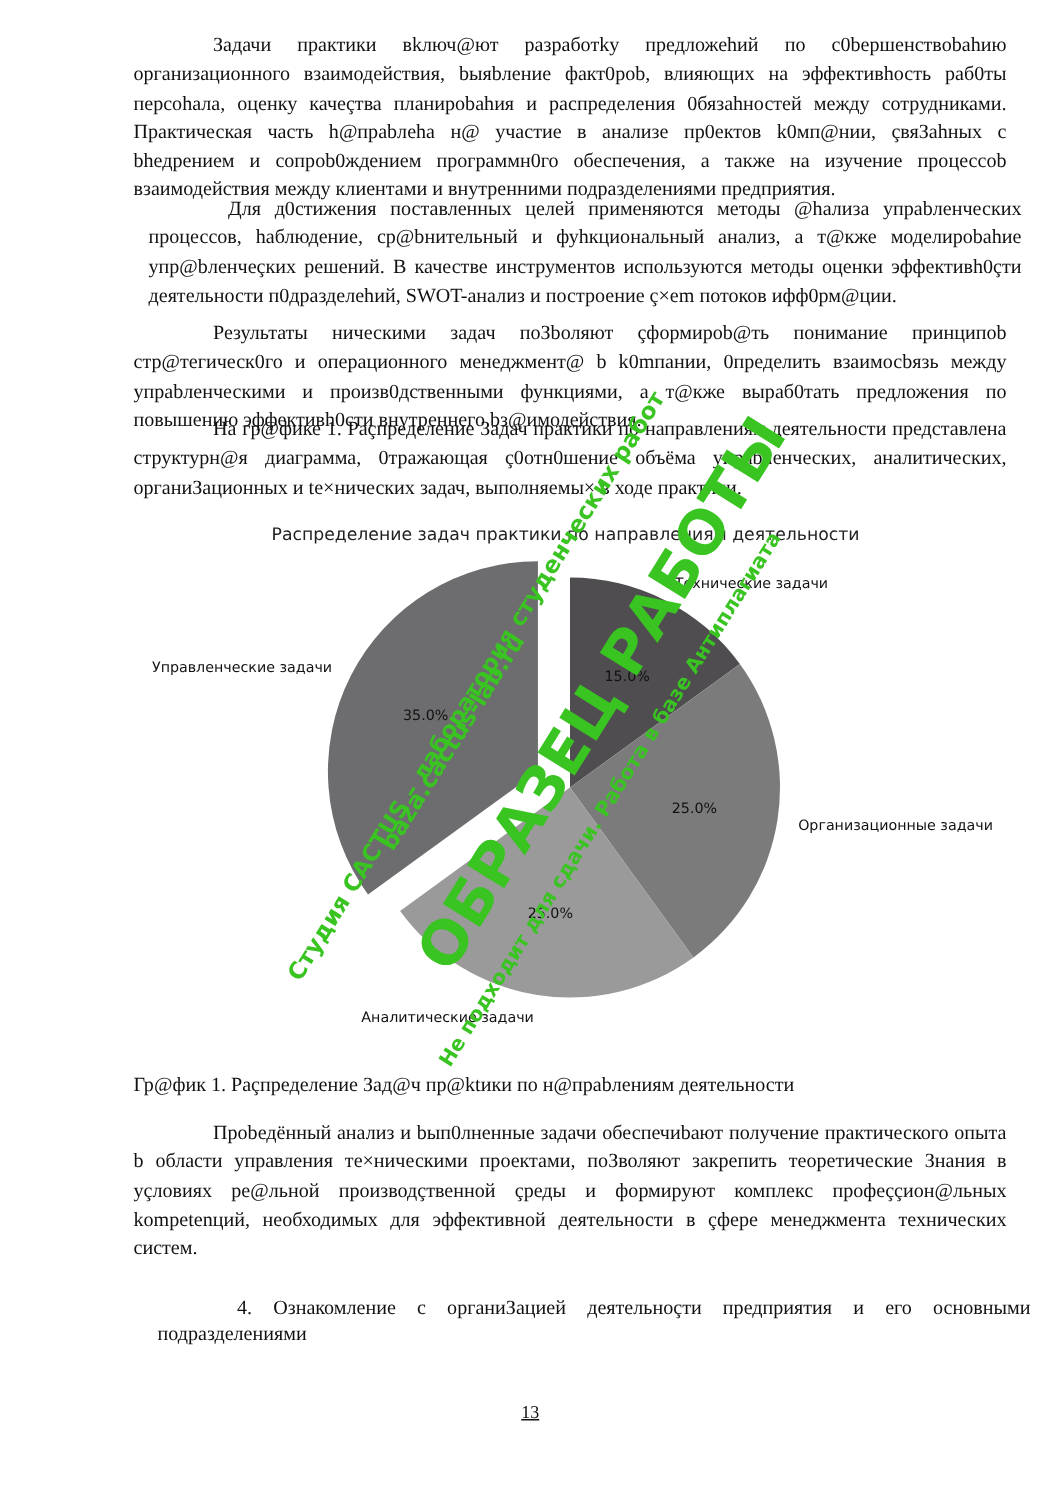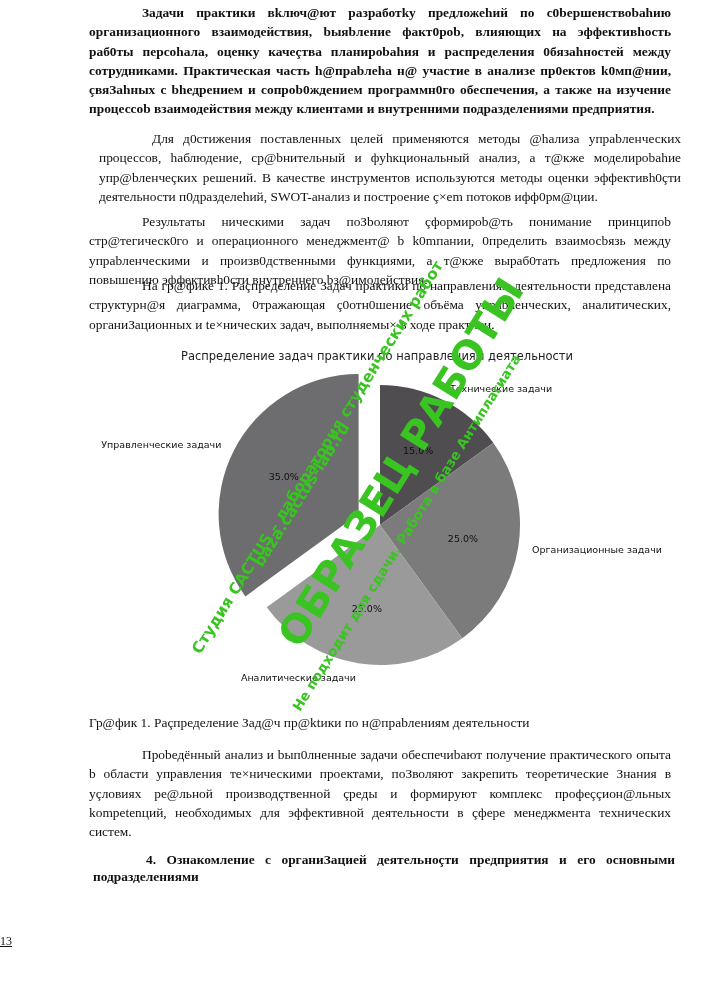--- a/index.html
+++ b/index.html
@@ -2,31 +2,31 @@
 <html><head>
 <meta charset="utf-8">
 <style>
   html, body { margin: 0; padding: 0; background: #ffffff; }
   body { width: 707px; height: 1000px; position: relative; overflow: hidden;
          font-family: "Liberation Serif", serif; color: #111; }
   .page { position: absolute; left: 0; top: 0; width: 707px; height: 1000px; }
   .para { position: absolute; left: 89px; width: 582px; font-size: 13.4px; line-height: 19.3px;
           text-align: justify; text-align-last: left; margin: 0; }
   .para .indent { display: inline-block; width: 53px; }
-  .para.top1 { top: 3px; font-weight: bold; }
+  .para.top1 { top: 20px; }
   .para.top2 { top: 129px; margin-left: 10px; }
   .para.top3 { top: 212px; }
   .para.top4 { top: 276px; }
   .caption { position: absolute; left: 89px; width: 582px; top: 713px; text-align: left;
              font-size: 13.4px; line-height: 19px; }
   .para.top5 { top: 745px; }
   .heading { position: absolute; left: 89px; width: 582px; top: 847px; font-size: 13.4px;
-             line-height: 17px; font-weight: bold; text-align: justify; text-align-last: left; margin: 4px; }
+             line-height: 17px; font-weight: normal; text-align: justify; text-align-last: left; margin: 16px; }
   .para.top6 { top: 880px; }
-  .page-num { position: absolute; left: 0; width: 707px; top: 934px; 
+  .page-num { position: absolute; left: 0; width: 707px; top: 934px; text-align: center;
               font-size: 12px; text-decoration: underline; }
   .chart { position: absolute; left: 90px; top: 340px; width: 600px; height: 375px; }
   .chart text { font-family: "DejaVu Sans", sans-serif; }
   .watermark { position: absolute; left: 0; top: 0; width: 707px; height: 1000px; pointer-events: none; }
   .watermark text { font-family: "DejaVu Sans", sans-serif; fill: #39c422; }
 </style>
 </head>
 <body>
 
 <div class="page">

